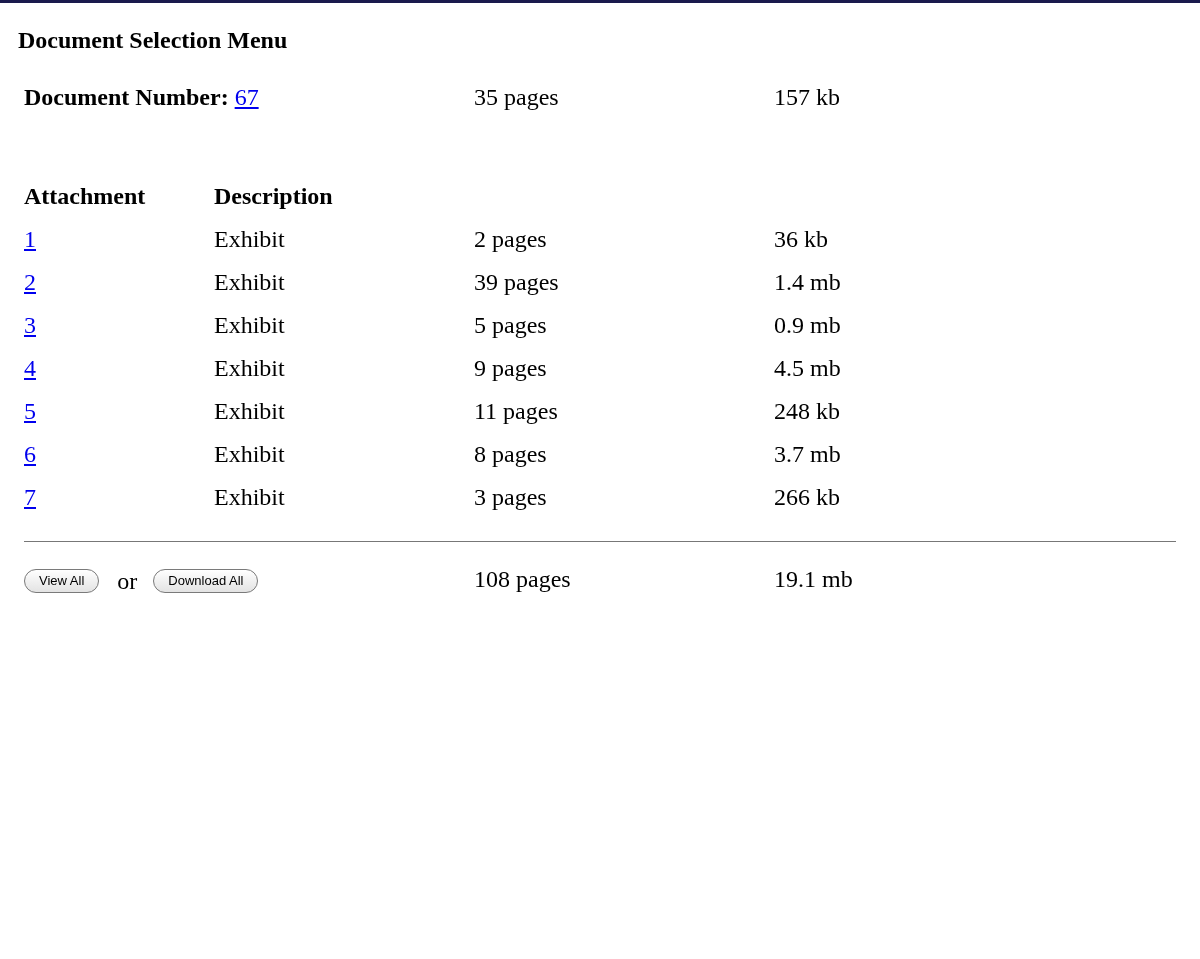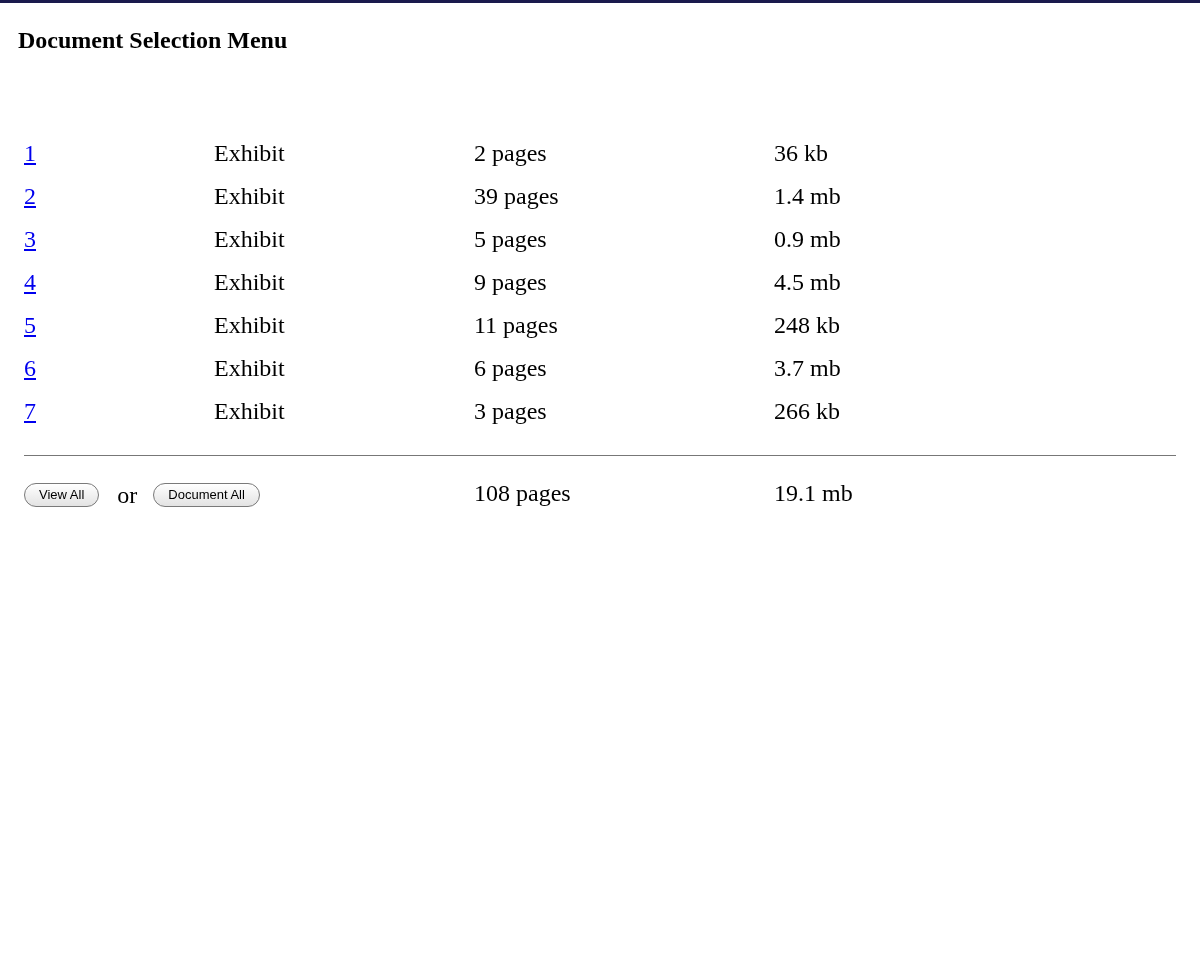--- a/index.html
+++ b/index.html
@@ -90,25 +90,40 @@
 
     <table class="doc-table">
       <colgroup>
         <col class="col-attach">
         <col class="col-desc">
         <col class="col-pages">
         <col class="col-size">
       </colgroup>
 
       <tbody>
+          <tr>
+        <td colspan="2">
+          <span class="bold">Document Number:</span>
+          <span> </span>
+          <a href="#" class="link">67</a>
+        </td>
+        <td>35 pages</td>
+        <td>157 kb</td>
+      </tr>
 
       <tr class="spacer-row">
             <td colspan="4"></td>
           </tr>
 
+      <tr>
+        <th class="bold">Attachment</th>
+        <th class="bold">Description</th>
+        <th></th>
+        <th></th>
+      </tr>
 
       </tbody>
         <tbody id="attachments-body">
           <tr>
             <td><a href="#" class="link">1</a></td>
             <td>Exhibit</td>
             <td>2 pages</td>
             <td>36 kb</td>
           </tr>
           <tr>
@@ -131,21 +146,21 @@
           </tr>
           <tr>
             <td><a href="#" class="link">5</a></td>
             <td>Exhibit</td>
             <td>11 pages</td>
             <td>248 kb</td>
           </tr>
           <tr>
             <td><a href="#" class="link">6</a></td>
             <td>Exhibit</td>
-            <td>6 pages</td>
+            <td>8 pages</td>
             <td>3.7 mb</td>
           </tr>
           <tr>
             <td><a href="#" class="link">7</a></td>
             <td>Exhibit</td>
             <td>3 pages</td>
             <td>266 kb</td>
           </tr>
         </tbody>
 
@@ -153,21 +168,21 @@
           <tr class="hr-row">
         <td colspan="4">
               <hr>
             </td>
       </tr>
 
       <tr class="footer-row">
         <td colspan="2">
           <button class="pill">View All</button>
           <span class="or-text">or</span>
-          <button class="pill">Document All</button>
+          <button class="pill">Download All</button>
         </td>
         <td>108 pages</td>
         <td>19.1 mb</td>
       </tr>
     </tbody>
       </table>
   </div>
 </div>
 
 </body></html>

